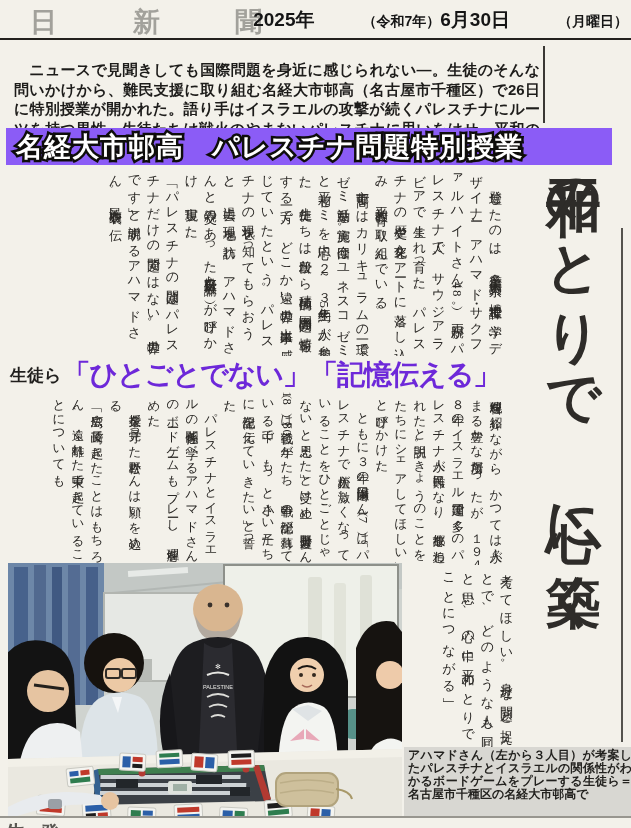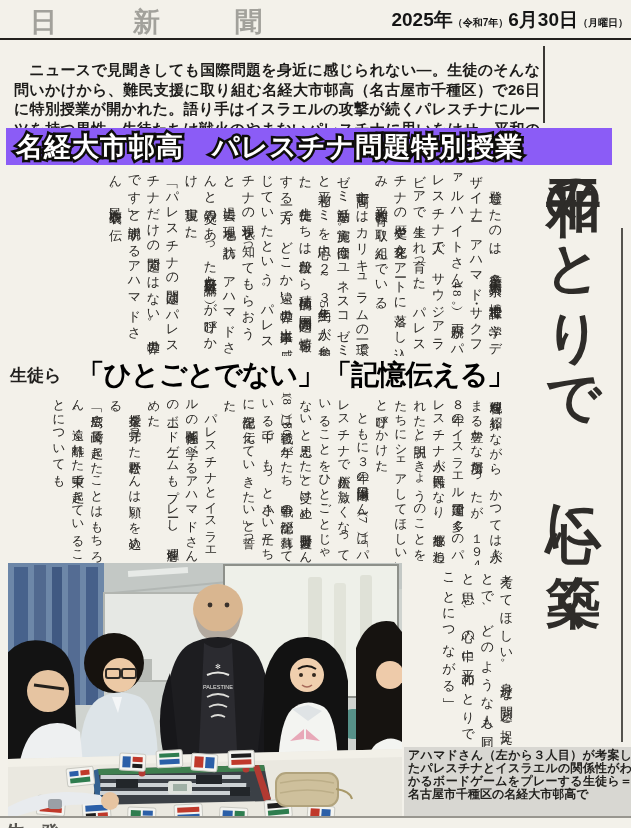--- a/index.html
+++ b/index.html
@@ -15,21 +15,21 @@
   .masthead-char{
     position:absolute;top:4px;font-size:27px;font-weight:700;
     color:#a2a19b;font-family:"Liberation Serif",serif;
     height:32px;overflow:hidden;line-height:36px;
   }
   .date-line{
     position:absolute;top:7px;right:3px;
     font-weight:700;color:#151515;white-space:nowrap;
   }
   .date-big{font-size:19px;margin-top:35px;}
-  .date-small{font-size:10px;}
+  .date-small{font-size:14px;margin-left:48px;}
 
   .rule-top{position:absolute;left:0;top:38px;width:631px;height:2px;background:#23211e;}
   .rule-bottom{position:absolute;left:0;top:816px;width:631px;height:2px;background:#98968f;}
   .lead-vline{position:absolute;left:543px;top:46px;width:2px;height:77px;background:#3a3834;}
   .page-vline{position:absolute;left:621px;top:228px;width:2px;height:514px;background:#55534e;}
 
   
   .lead{
     position:absolute;left:14px;top:45px;width:526px;
     font-size:15px;line-height:19.5px;font-weight:700;color:#1d1c1a;
@@ -67,24 +67,24 @@
   }
   .block1{left:11px;top:166px;width:494px;height:190px;font-size:13px;line-height:19px;letter-spacing:1.5px;}
   .block2{left:11px;top:391px;width:494px;height:174px;font-size:12.5px;line-height:19px;letter-spacing:0.6px;}
   .block3{left:420px;top:564px;width:96px;height:214px;font-size:13px;line-height:19.2px;letter-spacing:3px;}
 
   
   .subheadline{
     position:absolute;left:10px;top:355px;height:40px;width:505px;
     display:flex;align-items:center;white-space:nowrap;
   }
-  .sub-prefix{font-size:17px;font-weight:700;color:#201f1d;margin-right:15px;}
+  .sub-prefix{font-size:17px;font-weight:700;color:#201f1d;margin-right:1px;}
   .sub-main{
     font-family:Liberation Serif, serif;font-weight:700;
-    font-size:28px;letter-spacing:-1px;color:#000000;
+    font-size:28px;letter-spacing:-1px;color:#6d28d9;
   }
 
   
   .photo{position:absolute;left:8px;top:563px;width:394px;height:255px;background:#cfd3cf;overflow:hidden;}
   .caption{
     position:absolute;left:404px;top:747px;width:224px;height:65px;
     background:#d8d7d2;color:#23221f;
     font-size:12px;line-height:13px;font-weight:600;
     padding:2px 4px;text-align:justify;overflow:hidden;
   }

